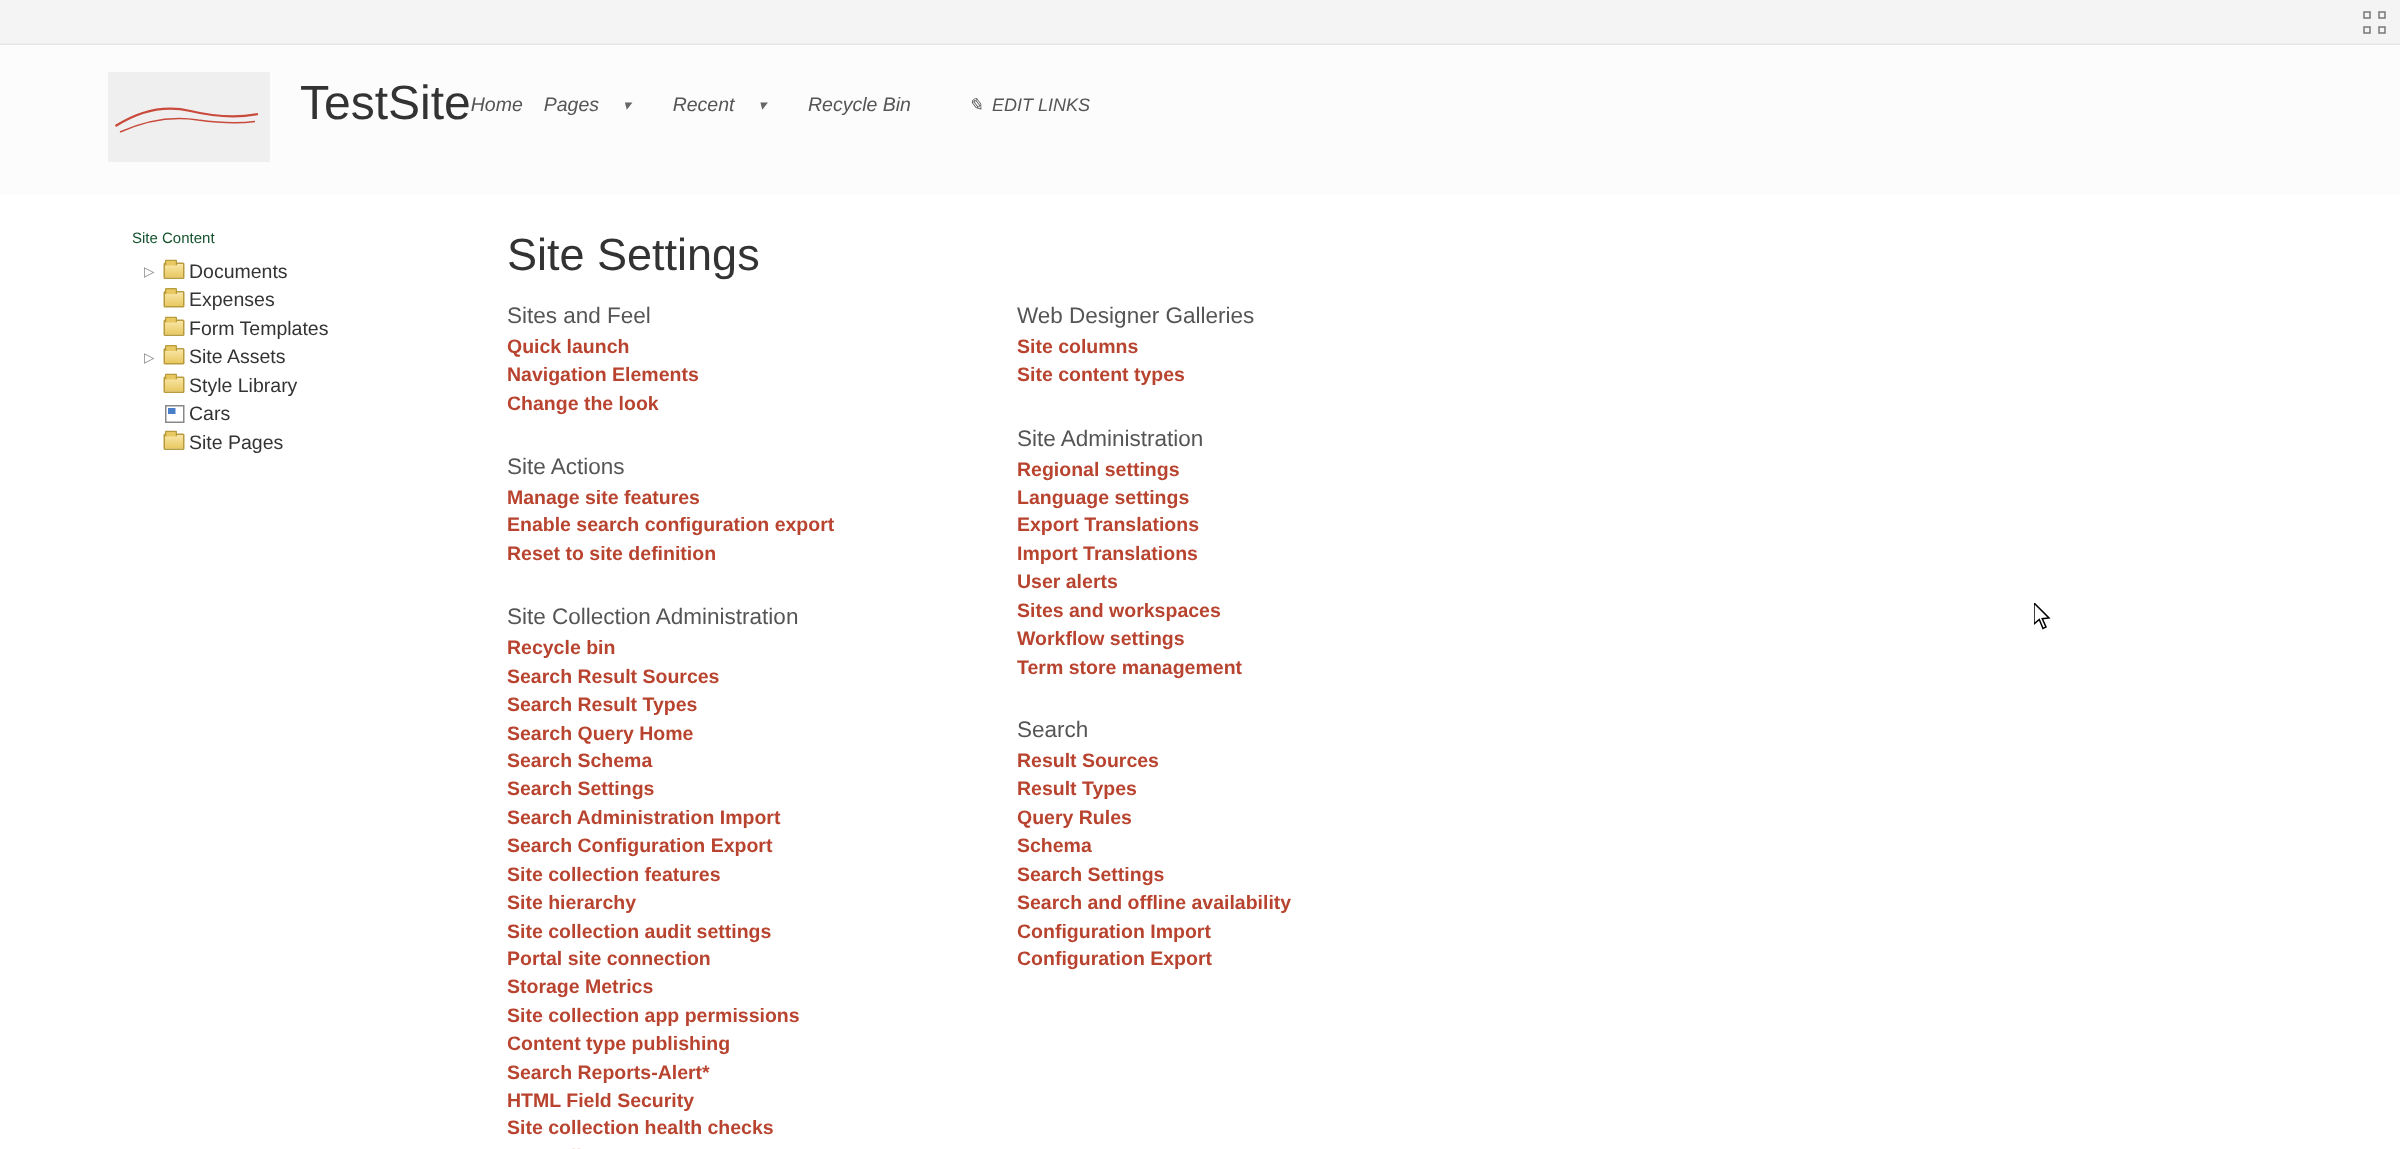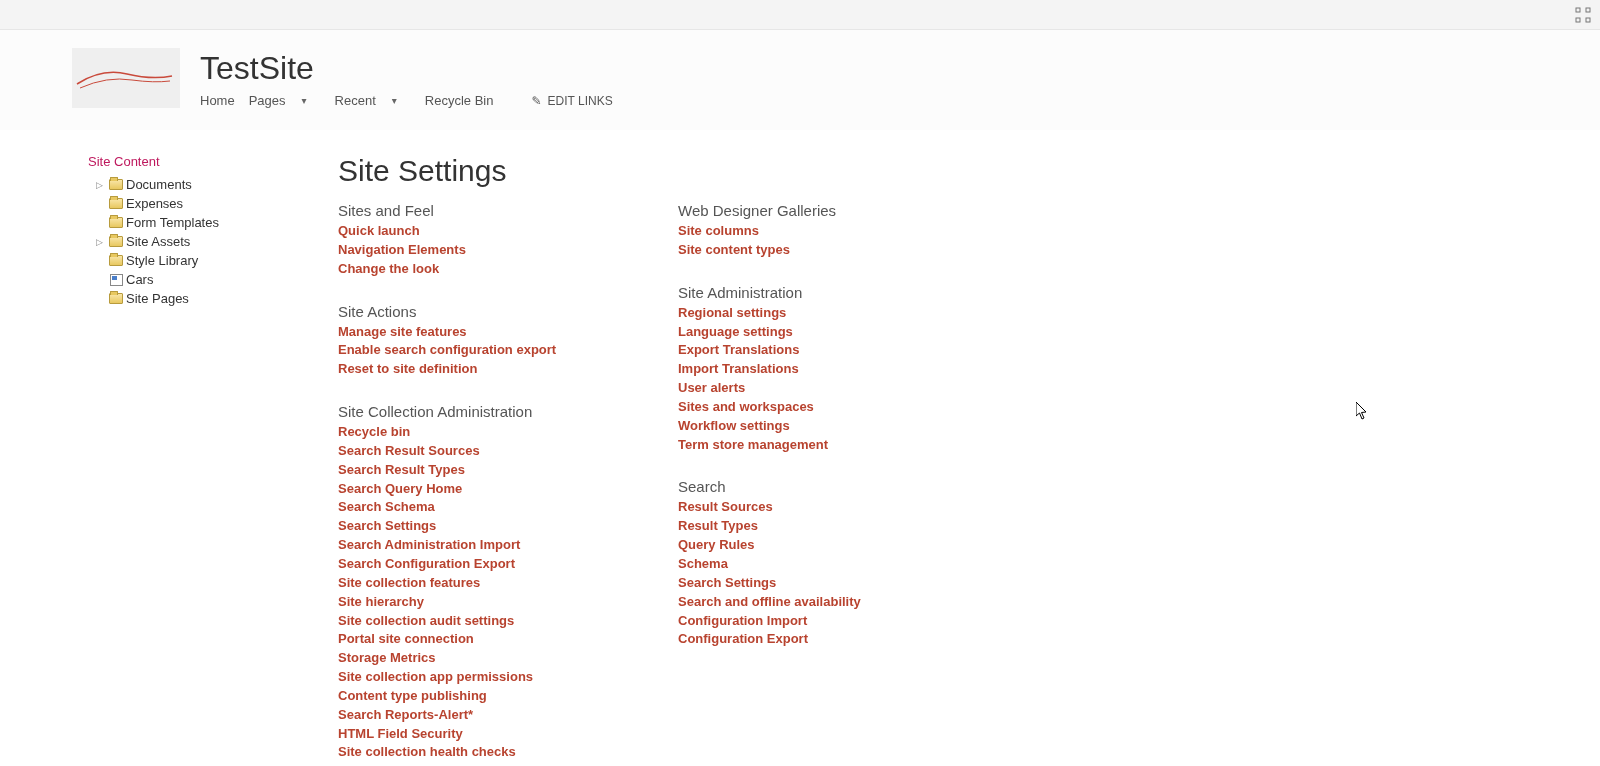--- a/index.html
+++ b/index.html
@@ -49,33 +49,35 @@
       margin-right: 20px;
       flex-shrink: 0;
     }
     .logo svg {
       position: absolute;
       top: 18px;
       left: 0;
     }
     .title-nav {
       display: flex;
-      flex-direction: column;
+      flex-direction: row;
       margin-top: 2px;
+      text-align: center;
     }
     .site-title {
       font-size: 32px;
       font-weight: 300;
       color: #333;
       margin-bottom: 2px;
     }
     .nav-row {
       display: flex;
       align-items: center;
       gap: 0;
+      font-style: italic;
     }
     .nav-item {
       font-size: 13px;
       color: #555;
       padding: 4px 14px 4px 0;
       cursor: pointer;
       display: flex;
       align-items: center;
     }
     .nav-item.with-arrow::after, .nav-dropdown::after {
@@ -106,22 +108,22 @@
     .content-wrap {
       display: flex;
       padding: 24px 72px 40px 88px;
     }
     .sidebar {
       width: 250px;
       flex-shrink: 0;
       padding-right: 20px;
     }
     .sidebar-heading {
-      font-size: 13px;
-      color: #be185d;
+      font-size: 10px;
+      color: #14532d;
       margin-bottom: 6px;
       padding-left: 0;
     }
     .tree {
       list-style: none;
     }
     .tree li {
       font-size: 13px;
       color: #333;
       padding: 2px 0 2px 8px;

